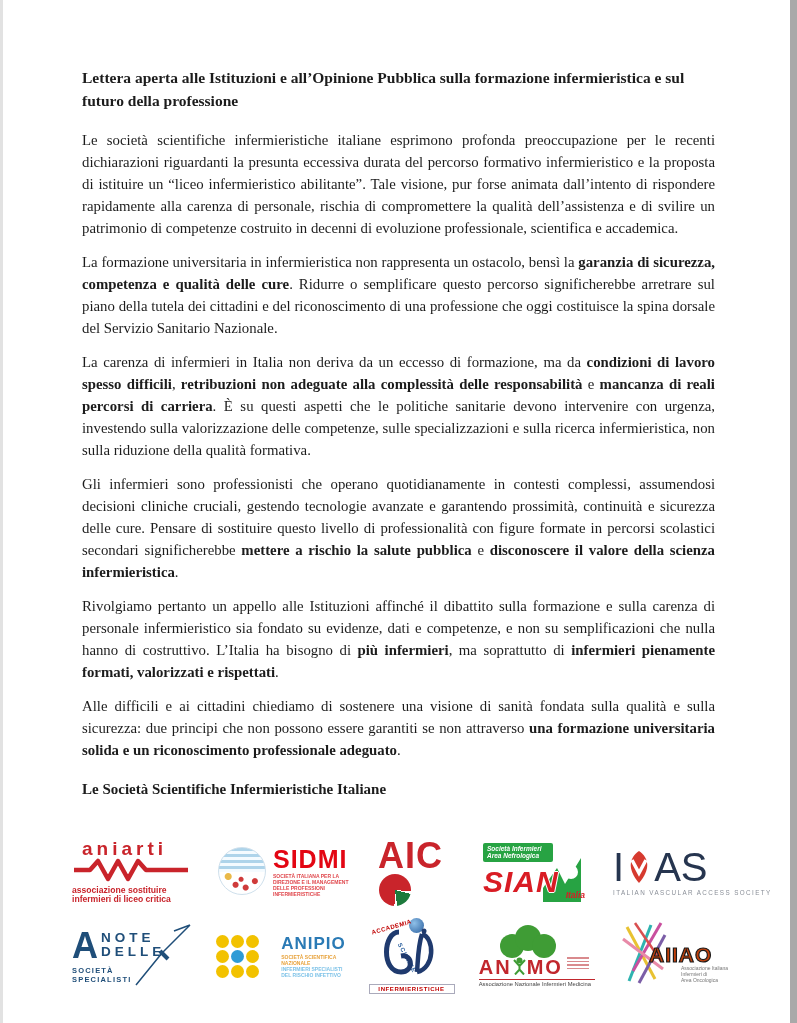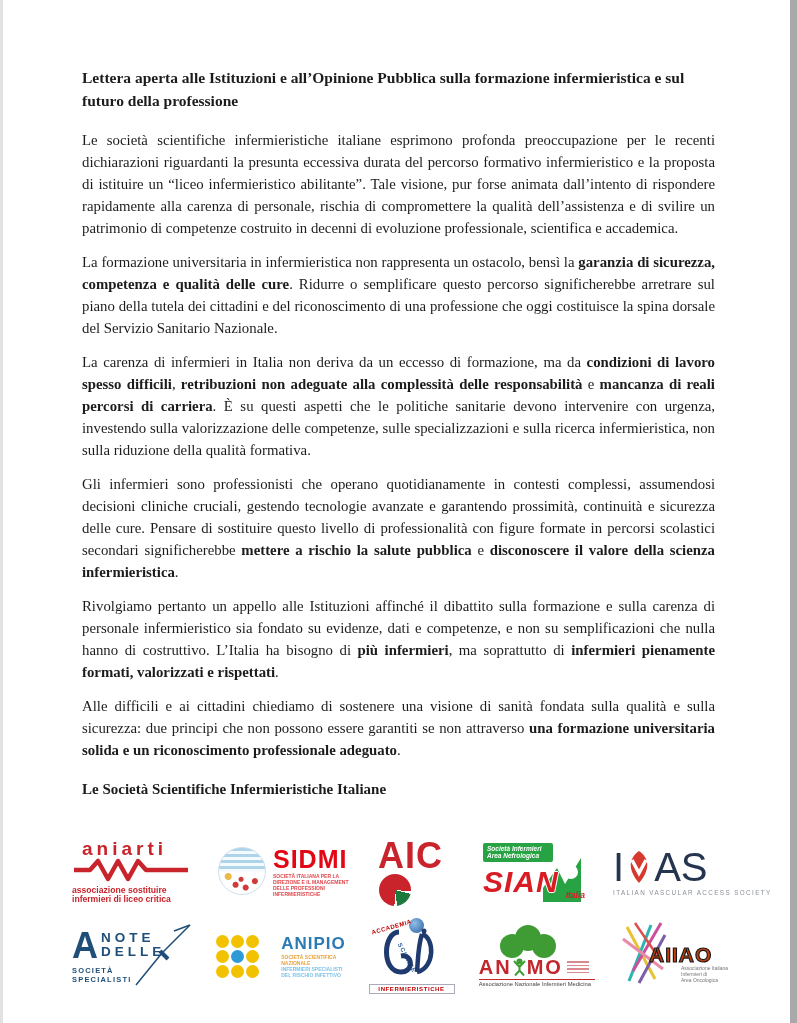--- a/index.html
+++ b/index.html
@@ -88,21 +88,21 @@
   .acc-arc{position:absolute;left:2px;top:6px;font-size:6px;font-weight:bold;color:#c00000;transform:rotate(-16deg);letter-spacing:0.5px;}
   .acc-diag{position:absolute;left:33px;top:24px;font-size:6px;font-weight:bold;color:#2a5f9e;
     transform:rotate(62deg);transform-origin:left top;letter-spacing:1px;}
   .acc-glyph{position:absolute;left:8px;top:10px;}
   .acc-bottom{position:absolute;left:0;bottom:0;width:100%;text-align:center;font-size:6px;font-weight:bold;
     color:#c00000;letter-spacing:0.6px;border:1px solid #aab;padding:1px 0;}
 
   
   .logo-animo{width:116px;position:relative;}
   .animo-tree{margin-left:16px;}
-  .animo-wordrow{display:flex;align-items:center;margin-top:-6px;}
+  .animo-wordrow{display:flex;align-items:flex-start;margin-top:-6px;}
   .animo-word{font-weight:bold;font-size:20px;color:#c1272d;letter-spacing:2px;line-height:20px;}
   .animo-person{margin:0 1px;}
   .animo-side{margin-left:4px;display:flex;flex-direction:column;gap:2px;}
   .animo-side i{display:block;width:22px;height:1.5px;background:#d98a8d;}
   .animo-sub{font-size:5.8px;color:#444;border-top:1px solid #c1272d;margin-top:2px;padding-top:1px;white-space:nowrap;}
 
   
   .logo-aiiao{position:relative;width:112px;height:70px;}
   .aiiao-sticks{position:absolute;left:0;top:0;}
   .aiiao-word{position:absolute;left:28px;top:22px;font-weight:bold;font-size:21px;color:#c2410c;

